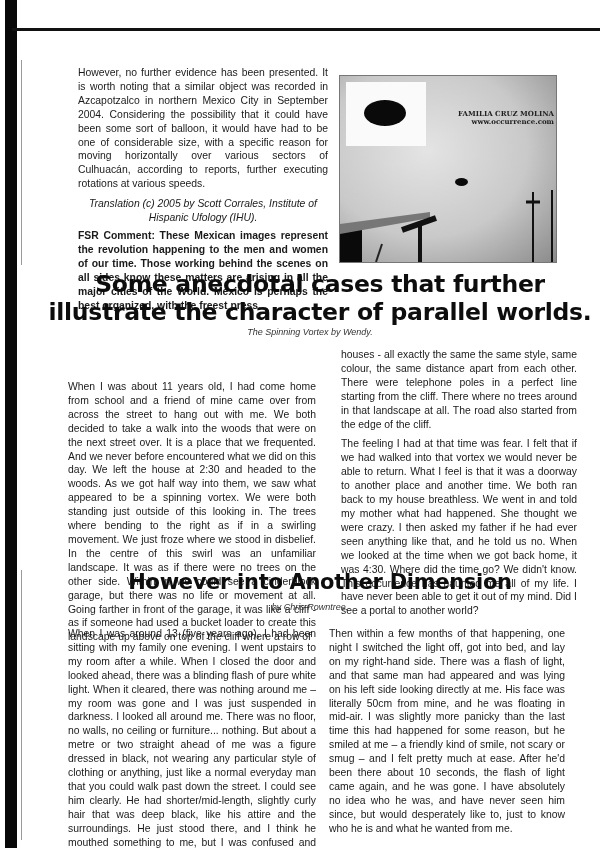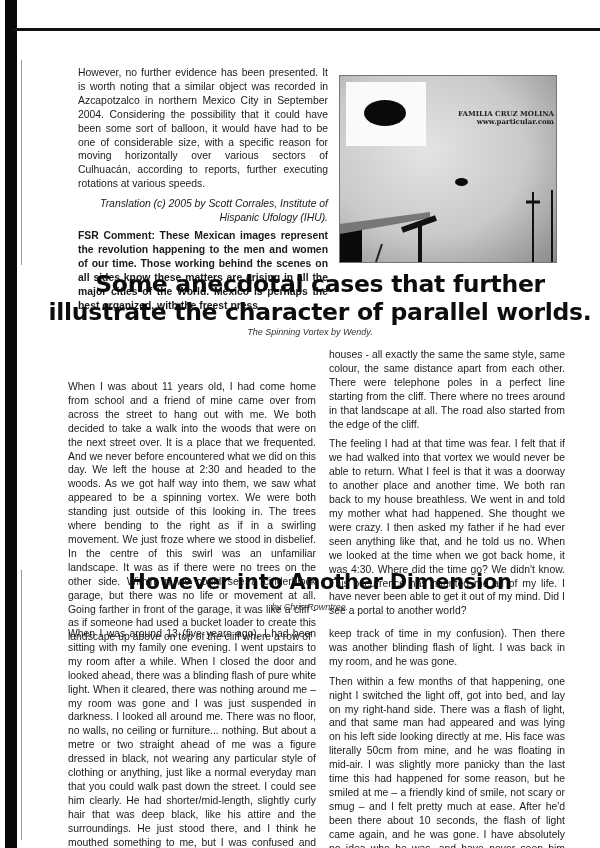--- a/index.html
+++ b/index.html
@@ -6,21 +6,21 @@
     body {
       width: 600px; height: 848px; position: relative; overflow: hidden;
       background: #ffffff; color: #1a1a1a;
       font-family: "Liberation Sans", sans-serif;
     }
     .left-edge { position: absolute; left: 5px; top: 0; width: 12px; height: 848px; background: #080808; }
     .top-rule { position: absolute; left: 12px; top: 28px; width: 588px; height: 3px; background: #111; }
     .margin-mark { position: absolute; left: 21px; width: 1px; background: #9a9a9a; }
     .col { position: absolute; font-size: 10.4px; line-height: 13.9px; text-align: justify; }
     .col p { margin: 0 0 6px 0; }
-    .italic { font-style: italic; text-align: right; }
+    .italic { font-style: italic; text-align: center; }
     .bold { font-weight: bold; }
     .headline {
       position: absolute; left: 40px; width: 560px; text-align: center;
       font-family: "DejaVu Sans", sans-serif; font-weight: bold; color: #0d0d0d;
       letter-spacing: -0.3px;
     }
     .byline { position: absolute; left: 0; width: 620px; text-align: center; font-size: 9px; font-style: italic; color: #333; }
     .photo {
       position: absolute; left: 339px; top: 75px; width: 216px; height: 186px;
       background: radial-gradient(ellipse at 40% 40%, #e4e4e4 0%, #c9c9c9 55%, #8a8a8a 100%);
@@ -45,48 +45,47 @@
   <p class="italic">Translation (c) 2005 by Scott Corrales, Institute of Hispanic Ufology (IHU).</p>
   <p class="bold" style="margin-top:-2px;">FSR Comment: These Mexican images represent the revolution happening to the men and women of our time. Those working behind the scenes on all sides know these matters are arising in all the major cities of the World. Mexico is perhaps the best organized, with the freest press.</p>
 </div>
 
 <div class="photo">
   <div class="inset"></div>
   <div class="ufo-big"></div>
   <div class="ufo-small"></div>
   <div class="watermark">
     <div>FAMILIA CRUZ MOLINA</div>
-    <div>www.particular.com</div>
+    <div>www.occurrence.com</div>
   </div>
   <svg class="structure" viewBox="0 0 216 80">
     <rect x="0" y="46" width="22" height="34" fill="#0a0a0a"></rect>
     <polygon points="0,42 90,30 90,36 0,52" fill="#777"></polygon>
     <line x1="62" y1="48" x2="96" y2="36" stroke="#111" stroke-width="6"></line>
     <line x1="80" y1="42" x2="80" y2="80" stroke="#111" stroke-width="4"></line>
     <line x1="36" y1="80" x2="42" y2="62" stroke="#222" stroke-width="2"></line>
     <line x1="193" y1="10" x2="193" y2="80" stroke="#111" stroke-width="2"></line>
     <line x1="212" y1="8" x2="212" y2="80" stroke="#111" stroke-width="2"></line>
     <line x1="186" y1="20" x2="200" y2="20" stroke="#111" stroke-width="3"></line>
   </svg>
 </div>
 
 <div class="headline" style="top:270px; font-size:23.5px; line-height:28px;">Some anecdotal cases that further illustrate the character of parallel worlds.</div>
 <div class="byline" style="top:327px;">The Spinning Vortex by Wendy.</div>
 
 <div class="col" style="left:68px; top:348px; width:248px;margin-top:32px;">
   <p>When I was about 11 years old, I had come home from school and a friend of mine came over from across the street to hang out with me. We both decided to take a walk into the woods that were on the next street over. It is a place that we frequented. And we never before encountered what we did on this day. We left the house at 2:30 and headed to the woods. As we got half way into them, we saw what appeared to be a spinning vortex. We were both standing just outside of this looking in. The trees where bending to the right as if in a swirling movement. We just froze where we stood in disbelief. In the centre of this swirl was an unfamiliar landscape. It was as if there were no trees on the other side. Within in we could see a cinderblock garage, but there was no life or movement at all. Going farther in front of the garage, it was like a cliff - as if someone had used a bucket loader to create this landscape up above on top of the cliff where a row of</p>
 </div>
-<div class="col" style="left:329px; top:348px; width:236px;">
+<div class="col" style="left:341px; top:348px; width:236px;">
   <p>houses - all exactly the same the same style, same colour, the same distance apart from each other. There were telephone poles in a perfect line starting from the cliff. There where no trees around in that landscape at all. The road also started from the edge of the cliff.</p>
   <p>The feeling I had at that time was fear. I felt that if we had walked into that vortex we would never be able to return. What I feel is that it was a doorway to another place and another time. We both ran back to my house breathless. We went in and told my mother what had happened. She thought we were crazy. I then asked my father if he had ever seen anything like that, and he told us no. When we looked at the time when we got back home, it was 4:30. Where did the time go? We didn't know. This occurrence has haunted me all of my life. I have never been able to get it out of my mind. Did I see a portal to another world?</p>
 </div>
 
 <div class="headline" style="top:569px; font-size:21px; line-height:26px;">However into Another Dimension</div>
 <div class="byline" style="top:602px;">by Chris Rowntree.</div>
 
 <div class="col" style="left:68px; top:627px; width:248px;">
   <p>When I was around 13 (five years ago), I had been sitting with my family one evening. I went upstairs to my room after a while. When I closed the door and looked ahead, there was a blinding flash of pure white light. When it cleared, there was nothing around me – my room was gone and I was just suspended in darkness. I looked all around me. There was no floor, no walls, no ceiling or furniture... nothing. But about a metre or two straight ahead of me was a figure dressed in black, not wearing any particular style of clothing or anything, just like a normal everyday man that you could walk past down the street. I could see him clearly. He had shorter/mid-length, slightly curly hair that was deep black, like his attire and the surroundings. He just stood there, and I think he mouthed something to me, but I was confused and wondering what was happening, so basically couldn't make out what he did exactly. The strange thing is that I wasn't even slightly afraid, and he wasn't menacing. I was just very worried about where I'd gone. This lasted about 20 seconds (I think; I couldn't really</p>
 </div>
 <div class="col" style="left:329px; top:627px; width:236px;">
-  <p>keep track of time in my confusion). Then there was another blinding flash of light. I was back in my room, and he was gone.</p>
   <p>Then within a few months of that happening, one night I switched the light off, got into bed, and lay on my right-hand side. There was a flash of light, and that same man had appeared and was lying on his left side looking directly at me. His face was literally 50cm from mine, and he was floating in mid-air. I was slightly more panicky than the last time this had happened for some reason, but he smiled at me – a friendly kind of smile, not scary or smug – and I felt pretty much at ease. After he'd been there about 10 seconds, the flash of light came again, and he was gone. I have absolutely no idea who he was, and have never seen him since, but would desperately like to, just to know who he is and what he wanted from me.</p>
 
 </div>
 
 </body></html>

